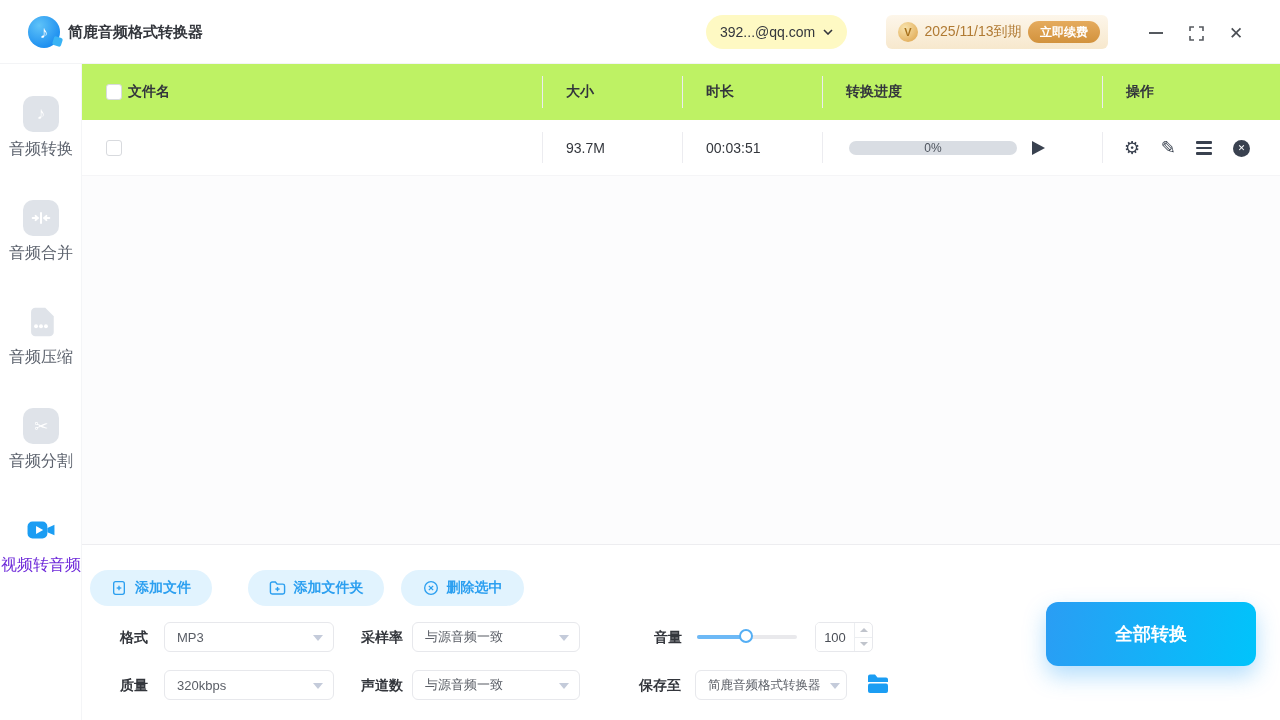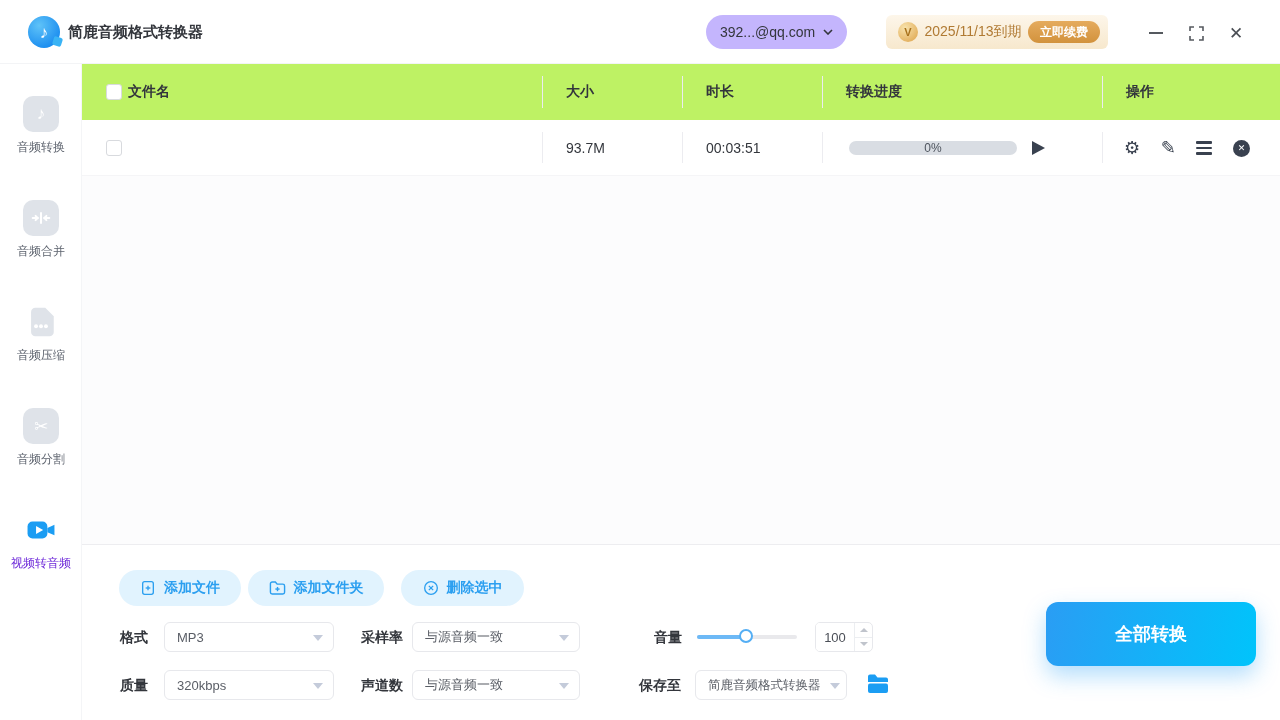--- a/index.html
+++ b/index.html
@@ -12,21 +12,21 @@
     border-bottom:1px solid #f3f4f6; }
   .logo { position:absolute; left:28px; top:16px; width:32px; height:32px; border-radius:50%;
     background:radial-gradient(circle at 35% 30%, #5fc3f8, #1c8ef0 75%);
     display:flex; align-items:center; justify-content:center; }
   .logo::after { content:""; position:absolute; right:-2px; bottom:2px; width:9px; height:9px;
     background:#39b3f5; border-radius:2px; transform:rotate(18deg); z-index:-0; }
   .logo .note { color:#fff; font-size:17px; line-height:1; position:relative; z-index:1; }
   .app-title { position:absolute; left:68px; top:23px; font-size:15px; font-weight:bold; color:#33363c; }
 
   .account-pill { position:absolute; left:706px; top:15px; height:34px; padding:0 14px;
-    background:#c4b5fd; border-radius:17px; display:flex; align-items:center; gap:8px; cursor:pointer; }
+    background:#fef9c3; border-radius:17px; display:flex; align-items:center; gap:8px; cursor:pointer; }
   .account-email { font-size:14px; color:#33363c; }
   .chevron-down { width:10px; height:6px; display:inline-block; }
 
   .vip-pill { position:absolute; left:886px; top:15px; width:222px; height:34px; border-radius:6px;
     background:linear-gradient(180deg,#fdf6ea,#f7e8cd); display:flex; align-items:center; padding:0 8px 0 12px; }
   .vip-badge { width:20px; height:20px; border-radius:50%;
     background:radial-gradient(circle at 35% 30%, #f8e3ad, #dda147);
     color:#a8721c; font-size:11px; font-weight:bold; display:flex; align-items:center; justify-content:center; }
   .vip-expiry { flex:1; text-align:center; font-size:14px; color:#b07a33; }
   .renew-btn { height:22px; padding:0 12px; border:none; border-radius:11px; cursor:pointer;
@@ -38,21 +38,21 @@
   .win-min i { width:14px; height:2px; background:#55595f; display:block; }
   .win-close span { font-size:17px; color:#4a4e54; line-height:1; }
 
   
   .sidebar { position:absolute; left:0; top:64px; width:82px; bottom:0; background:#fff;
     border-right:1px solid #f4f5f7; }
   .side-item { position:absolute; left:0; width:82px; text-align:center; cursor:pointer; }
   .side-icon { width:36px; height:36px; border-radius:10px; background:#dfe3e9; margin:0 auto;
     display:flex; align-items:center; justify-content:center; color:#fff; font-size:17px; }
   .side-icon.flat { background:transparent; }
-  .side-label { display:block; margin-top:7px; font-size:12px; color:#5d636e; }
+  .side-label { display:block; margin-top:7px; font-size:16px; color:#5d636e; }
   .side-item.active .side-label { color:#6d28d9; }
 
   
   .main { position:absolute; left:82px; top:64px; right:0; bottom:0; background:#fff; }
   .file-panel { position:absolute; left:0; top:0; right:0; height:481px; background:#fcfcfd;
     border-bottom:1px solid #ededf0; }
   .thead { position:relative; height:56px; background:#bef264; }
   .trow  { position:relative; height:56px; background:#fff; border-bottom:1px solid #f5f5f7; }
   .vline { position:absolute; top:12px; bottom:12px; width:1px; background:#ececf0; }
   .hcell, .cell { position:absolute; top:0; height:56px; display:flex; align-items:center;
@@ -242,21 +242,21 @@
         </div>
         <i class="vline" style="left:460px;"></i>
           <i class="vline" style="left:600px;"></i>
         <i class="vline" style="left:740px;"></i>
           <i class="vline" style="left:1020px;"></i>
       </div>
     </div>
 
     <div class="controls">
 
-      <button class="pill-btn" style="left:37px; width:122px;">
+      <button class="pill-btn" style="left:8px; width:122px;">
         <svg width="16" height="16" viewBox="0 0 24 24" fill="none" stroke="#2b9ff0" stroke-width="2">
           <rect x="4" y="2.5" width="16" height="19" rx="3"></rect>
           <line x1="12" y1="8.5" x2="12" y2="15.5"></line>
             <line x1="8.5" y1="12" x2="15.5" y2="12"></line>
         </svg>
         <span>添加文件</span>
       </button>
 
       <button class="pill-btn" style="left:166px; width:136px;">
         <svg width="17" height="16" viewBox="0 0 24 22" fill="none" stroke="#2b9ff0" stroke-width="2">

